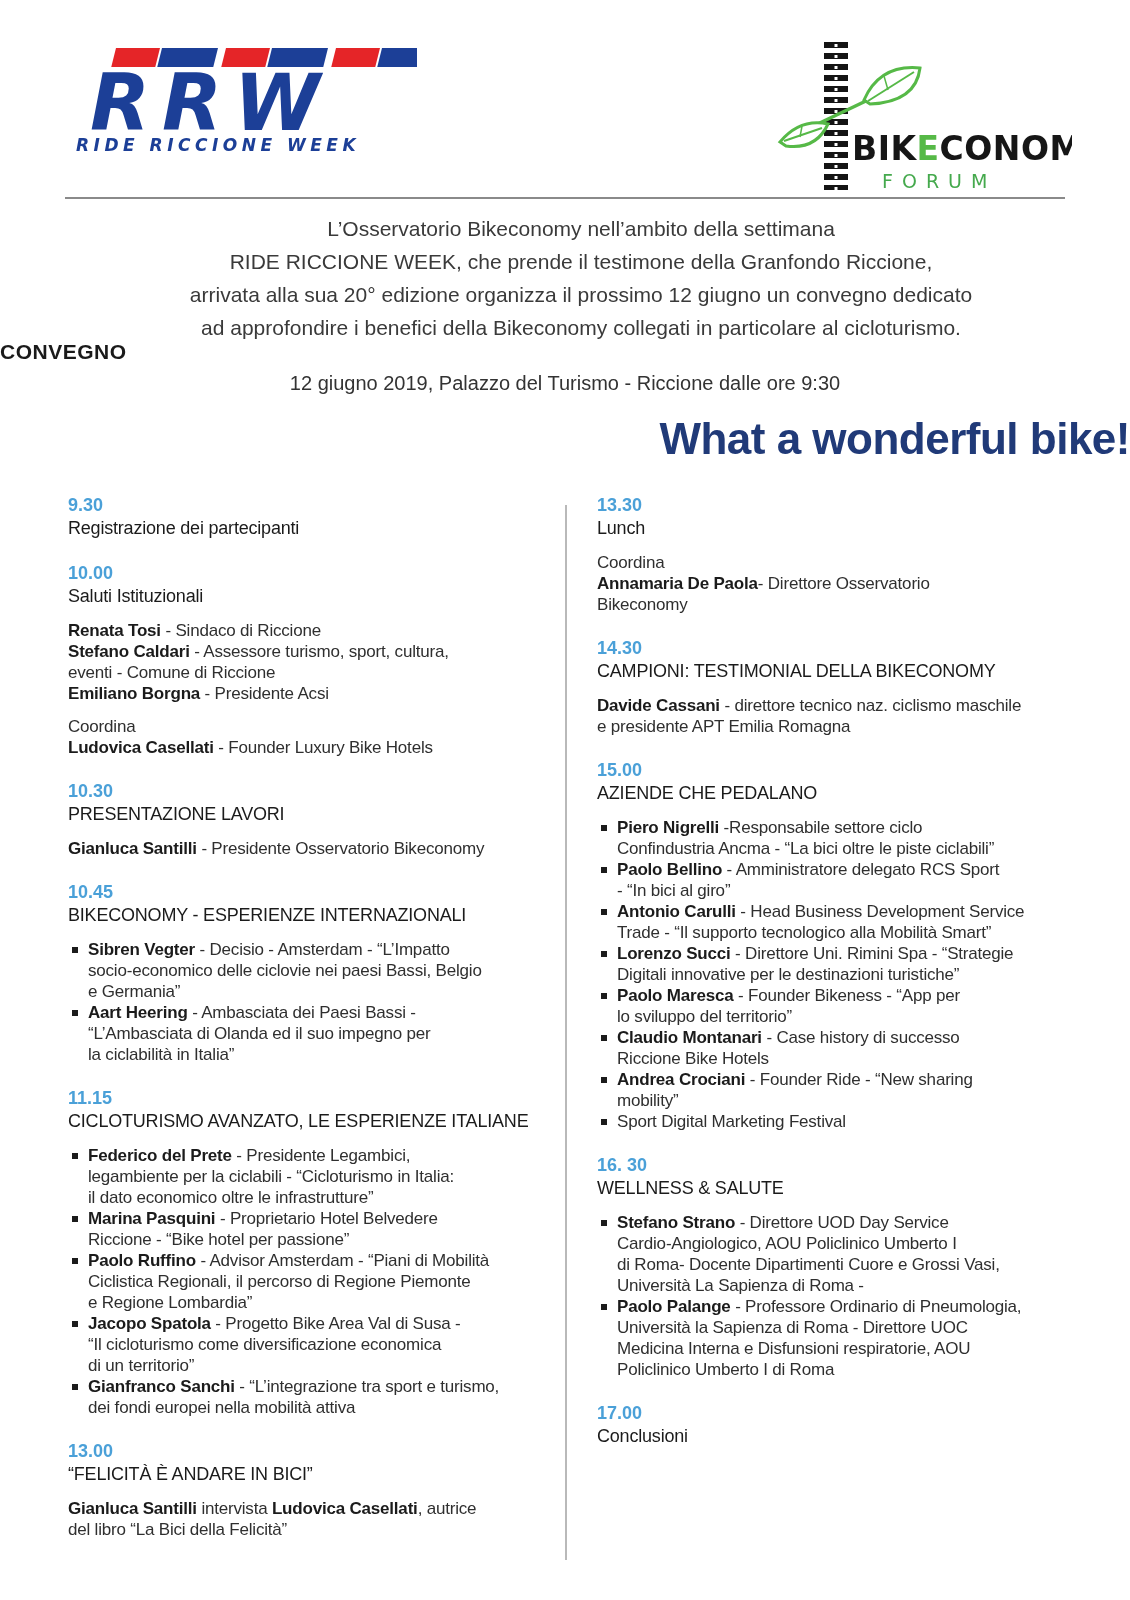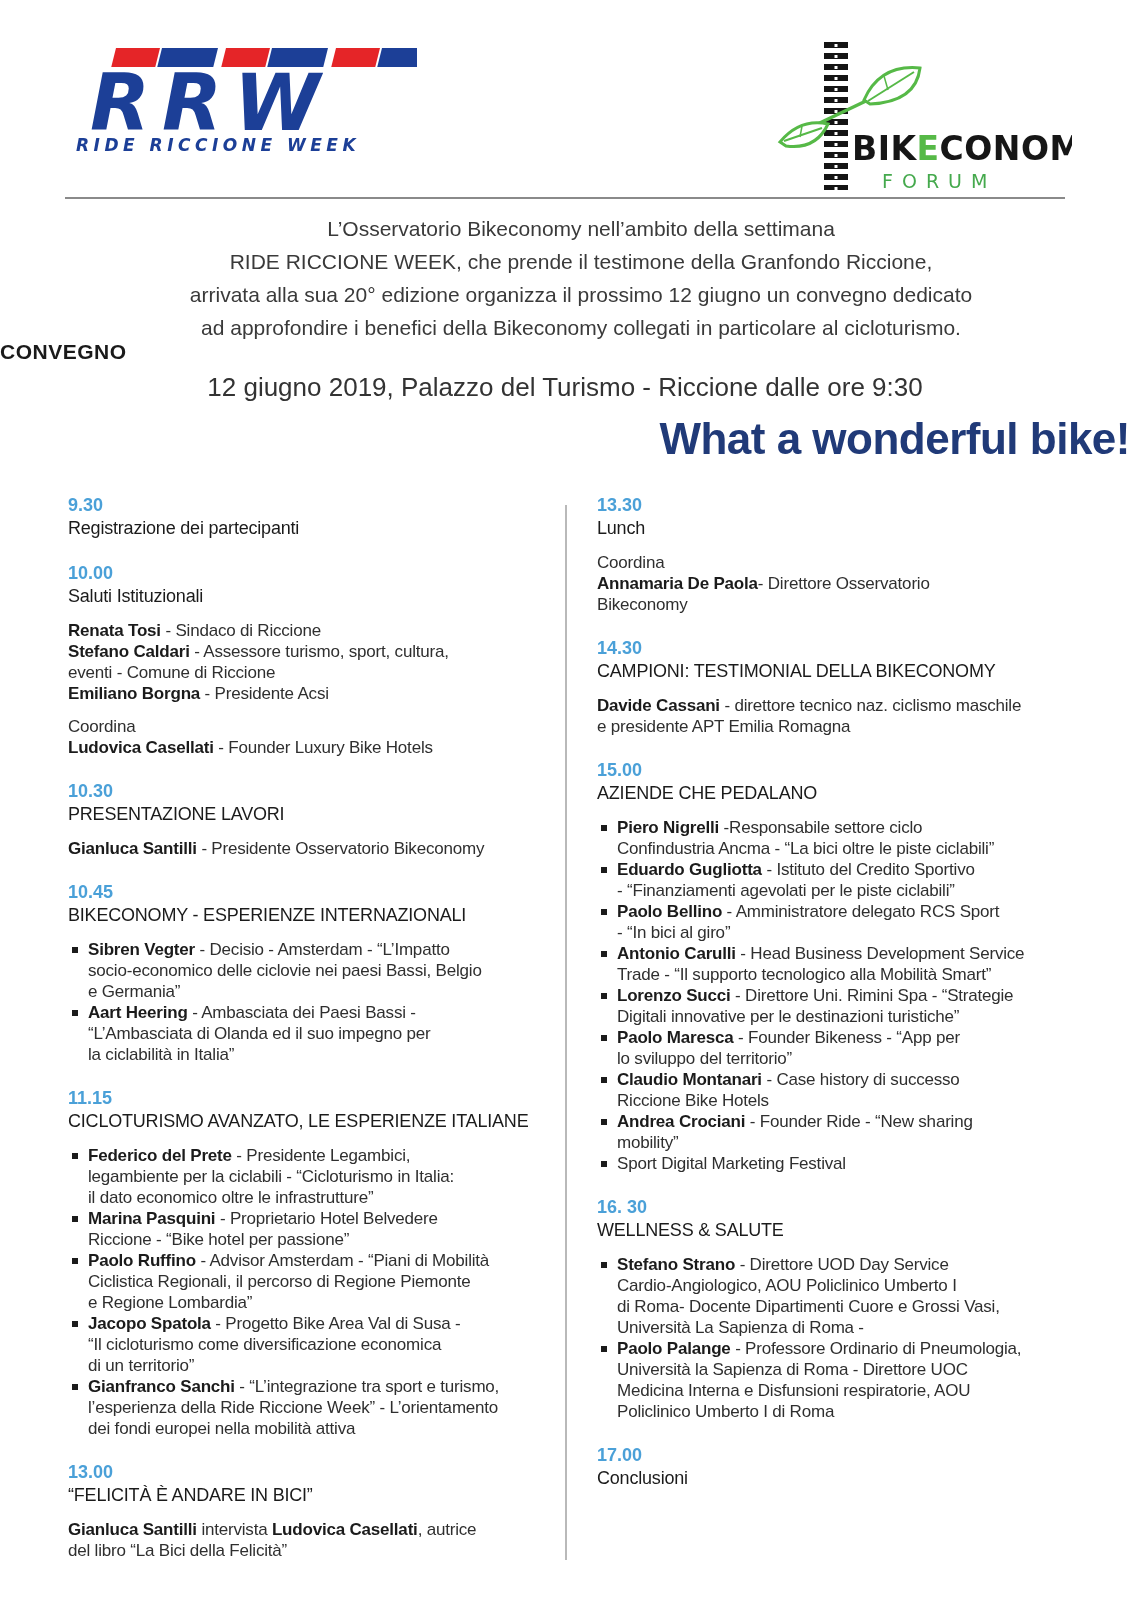--- a/index.html
+++ b/index.html
@@ -8,21 +8,21 @@
   
   .rrw-logo{position:absolute;left:72px;top:40px;}
   .bike-logo{position:absolute;left:772px;top:38px;}
   .top-divider{position:absolute;left:65px;top:197px;width:1000px;height:2px;background:#8a8a8a;}
   
   .intro{position:absolute;left:16px;top:212px;width:1130px;text-align:center;
          font-size:21px;line-height:33px;color:#3a3a3a;}
   .convegno{position:absolute;left:0;top:340px;width:1130px;text-align:left;
             font-size:21px;font-weight:bold;color:#1a1a1a;letter-spacing:.5px;}
   .event-date{position:absolute;left:0;top:372px;width:1130px;text-align:center;
-              font-size:26px;color:#333;}
+              font-size:20px;color:#333;}
   .event-title{position:absolute;left:0;top:414px;width:1130px;text-align:right;
                font-size:44px;font-weight:bold;color:#203a78;letter-spacing:-.5px;}
   
   .col{position:absolute;top:494px;}
   .col-left{left:68px;width:485px;}
   .col-right{left:597px;width:505px;}
   .col-divider{position:absolute;left:565px;top:505px;width:2px;height:1055px;background:#b9b9b9;}
   .section{margin-bottom:22px;}
   .time{font-size:18px;line-height:23px;font-weight:bold;color:#4aa0d8;}
   .heading{font-size:18px;line-height:23px;font-weight:normal;color:#1b1b1b;letter-spacing:-.2px;}
@@ -167,21 +167,20 @@
             <div class="bullet-content">
               <div class="line"><span class="seg-b">Jacopo Spatola</span><span class="seg-t"> -  Progetto Bike Area Val di Susa -</span></div>
               <div class="line"><span class="seg-t">“Il cicloturismo come diversificazione economica</span></div>
               <div class="line"><span class="seg-t">di un territorio”</span></div>
             </div>
           </div>
           <div class="bullet-item">
             <span class="bullet-marker"></span>
             <div class="bullet-content">
               <div class="line"><span class="seg-b">Gianfranco Sanchi</span><span class="seg-t"> - “L’integrazione tra sport e turismo,</span></div>
-              <div class="line"><span class="seg-t">l’esperienza della Ride Riccione Week” - L’orientamento</span></div>
               <div class="line"><span class="seg-t">dei fondi europei nella mobilità attiva</span></div>
             </div>
           </div>
         </div>
       </div>
       <div class="section">
         <div class="time">13.00</div>
         <div class="heading">“FELICITÀ È ANDARE IN BICI”</div>
         <div class="block">
           <div class="line"><span class="seg-b">Gianluca Santilli</span><span class="seg-t"> intervista </span><span class="seg-b">Ludovica Casellati</span><span class="seg-t">, autrice</span></div>
@@ -210,27 +209,20 @@
       </div>
       <div class="section">
         <div class="time">15.00</div>
         <div class="heading">AZIENDE CHE PEDALANO</div>
         <div class="block">
           <div class="bullet-item">
             <span class="bullet-marker"></span>
             <div class="bullet-content">
               <div class="line"><span class="seg-b">Piero Nigrelli</span><span class="seg-t">  -Responsabile settore ciclo</span></div>
               <div class="line"><span class="seg-t">Confindustria Ancma - “La bici oltre le piste ciclabili”</span></div>
-            </div>
-          </div>
-          <div class="bullet-item">
-            <span class="bullet-marker"></span>
-            <div class="bullet-content">
-              <div class="line"><span class="seg-b">Eduardo Gugliotta</span><span class="seg-t"> - Istituto del Credito Sportivo</span></div>
-              <div class="line"><span class="seg-t">- “Finanziamenti agevolati per le piste ciclabili”</span></div>
             </div>
           </div>
           <div class="bullet-item">
             <span class="bullet-marker"></span>
             <div class="bullet-content">
               <div class="line"><span class="seg-b">Paolo Bellino</span><span class="seg-t"> - Amministratore delegato  RCS Sport</span></div>
               <div class="line"><span class="seg-t">- “In bici al giro”</span></div>
             </div>
           </div>
           <div class="bullet-item">

